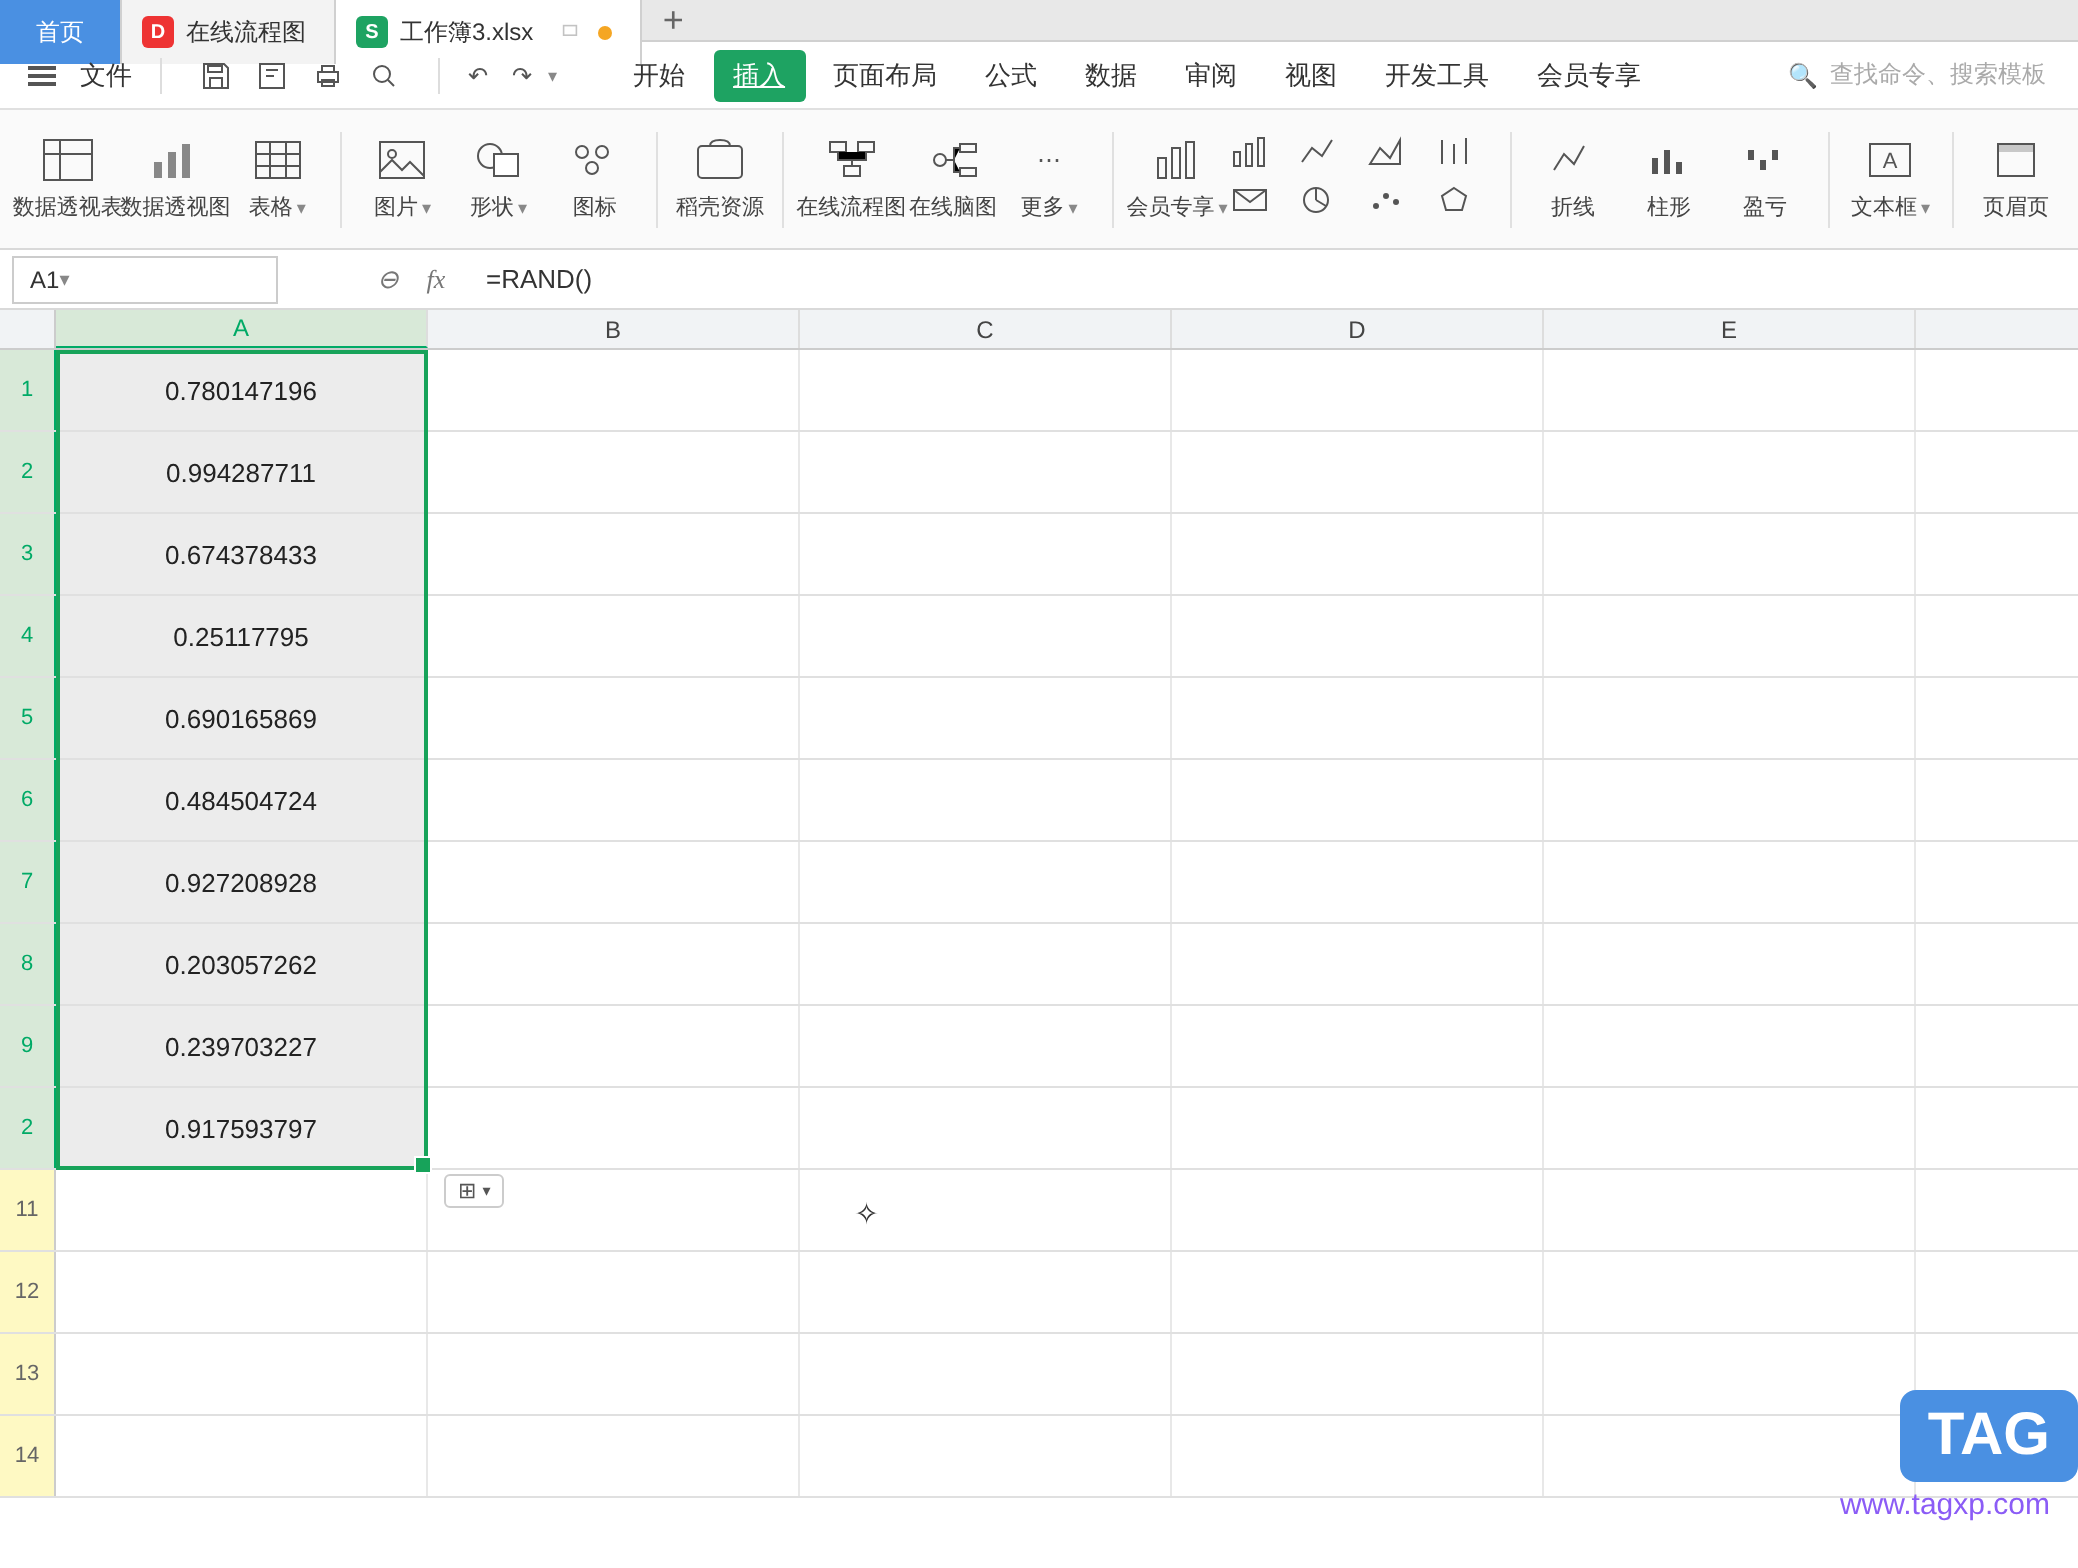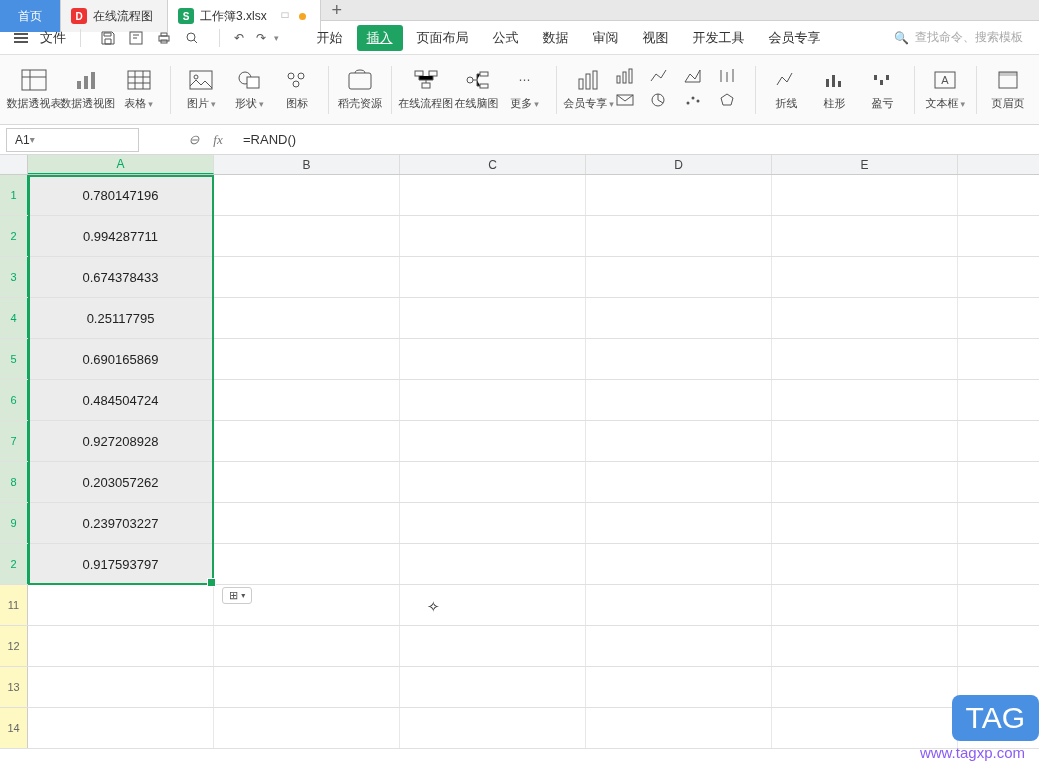--- a/index.html
+++ b/index.html
@@ -50,21 +50,21 @@
     .cell { flex: 0 0 186px; display: flex; align-items: center; justify-content: center; font-size: 13px; color: #222; border-right: 1px solid #e8e8e8; }
     .cell.sel { background: #ececec; }
     .sel-outline { position: absolute; border: 2px solid #17a35a; left: 28px; top: 20px; width: 186px; height: 410px; pointer-events: none; }
     .sel-outline::after { content: ""; position: absolute; right: -4px; bottom: -4px; width: 7px; height: 7px; background: #17a35a; border: 1px solid #fff; }
     .autofill { position: absolute; left: 222px; top: 432px; background: #fff; border: 1px solid #ccc; border-radius: 3px; padding: 1px 6px; font-size: 11px; color: #555; display: flex; gap: 3px; align-items: center; }
     .cursor-plus { position: absolute; left: 427px; top: 443px; color: #333; font-size: 15px; }
 
     .watermark { position: absolute; right: 14px; bottom: 12px; text-align: left; }
     .wm1 { color: #e33; font-size: 24px; font-weight: 700; }
     .wm2 { color: #8b5cf6; font-size: 15px; font-weight: 500; margin-top: 2px; }
-    .tagbox { position: absolute; right: 0; bottom: 32px; background: #4a90e2; color: #fff; font-size: 30px; font-weight: 400; padding: 6px 14px; border-radius: 8px; }
+    .tagbox { position: absolute; right: 0; bottom: 32px; background: #4a90e2; color: #fff; font-size: 30px; font-weight: 700; padding: 6px 14px; border-radius: 8px; }
   </style>
 </head>
 <body>
 
 <div class="titlebar">
   <div class="tab home">
       <span>首页</span>
     </div>
   <div class="tab">
     <span class="ico" style="background:#e33;color:#fff;font-size:10px;font-weight:700">D</span>

